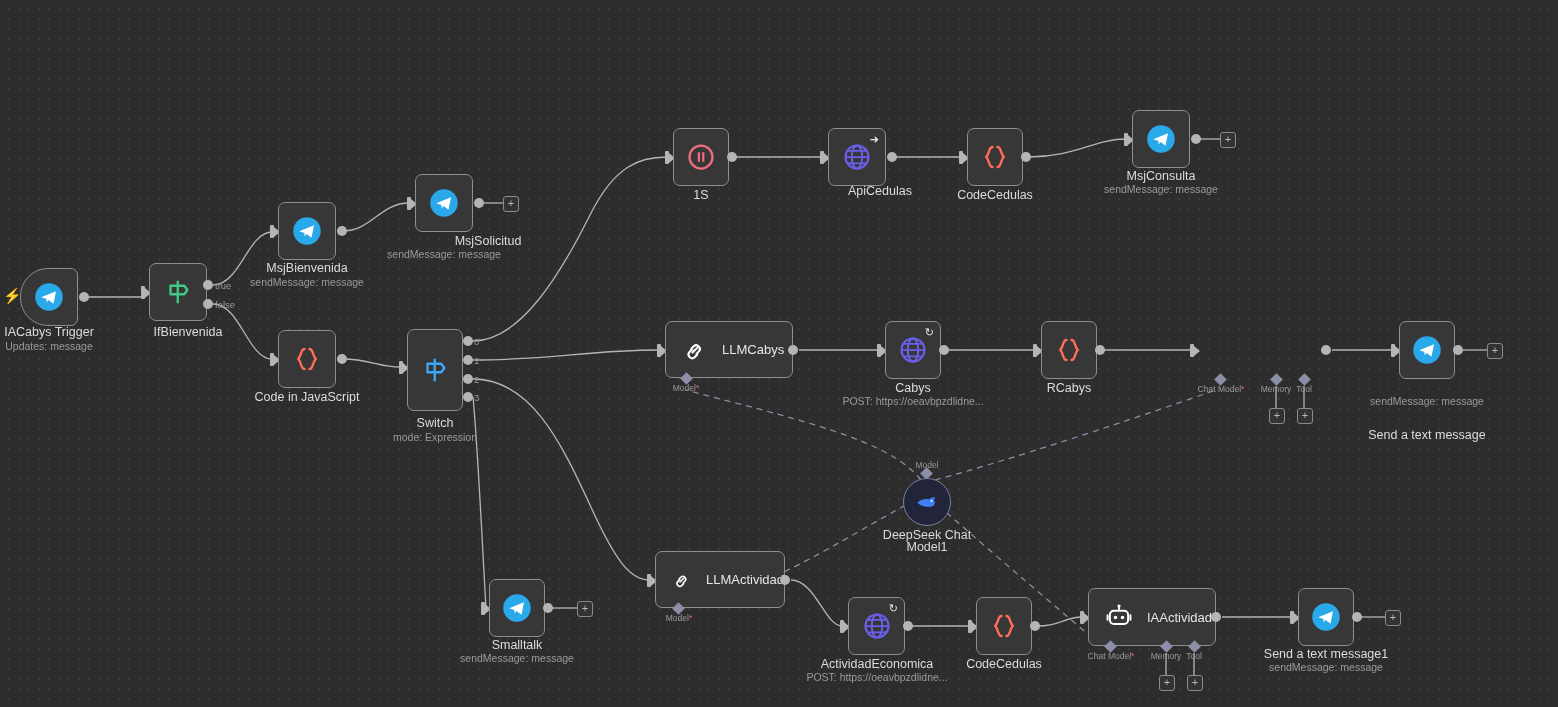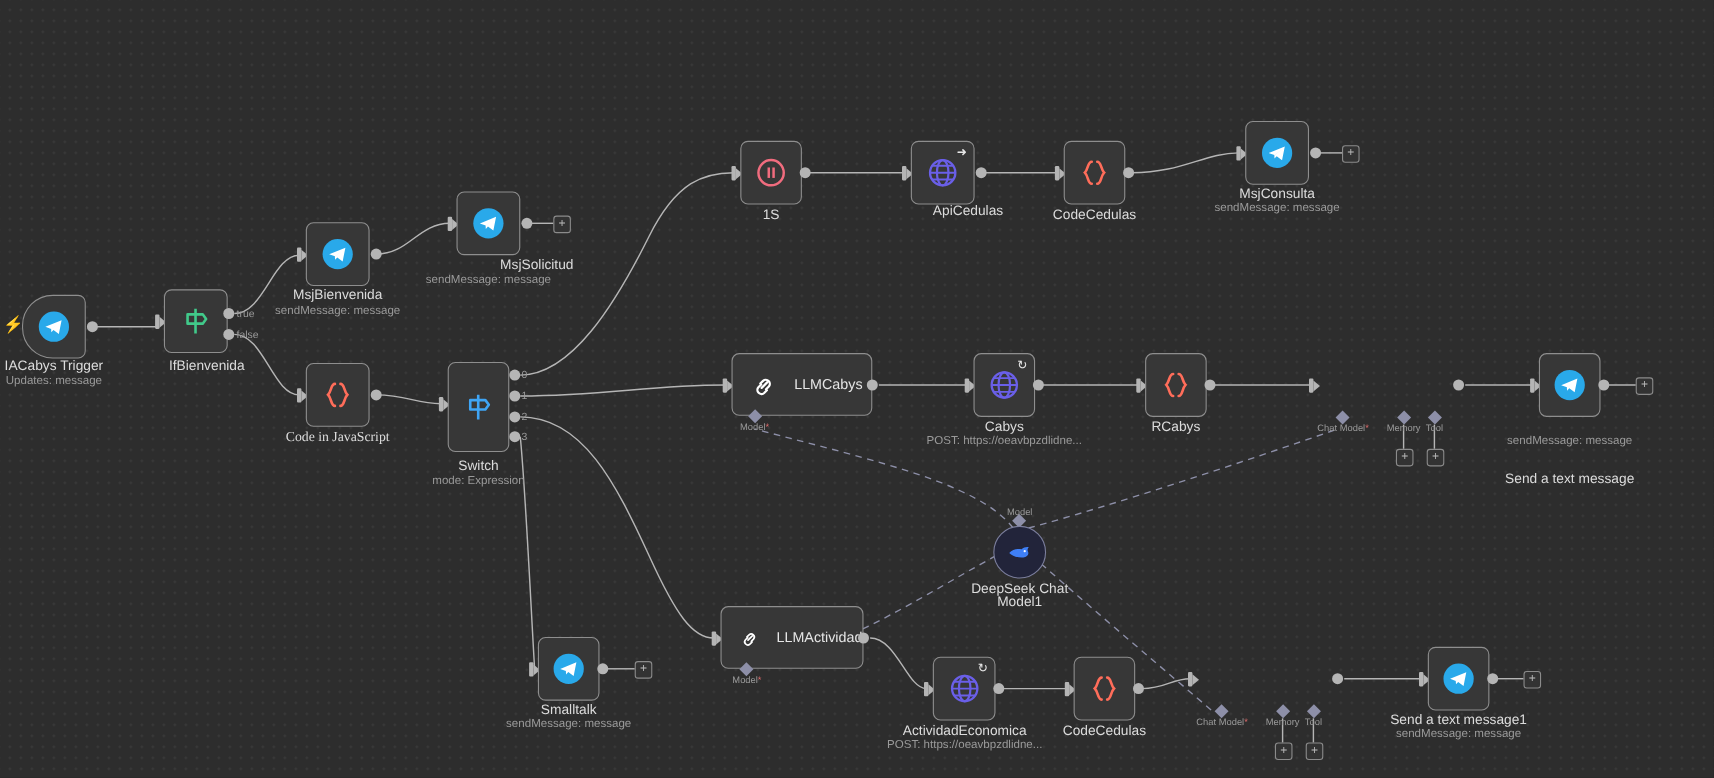--- a/index.html
+++ b/index.html
@@ -260,21 +260,21 @@
   <div class="node-sub" style="left:444px; top:248px;">sendMessage: message</div>
 
   <div class="port-in" style="left:270px; top:353px;"></div>
   <div class="node sq" style="left:278px; top:330px;">
     <svg class="ic" width="30" height="30" viewBox="0 0 24 24">
       <path d="M10 4 C7 4 7.6 9.3 5 11.9 C7.6 14.5 7 20 10 20" stroke="#FF6D5A" stroke-width="1.9" fill="none" stroke-linecap="round"></path>
       <path d="M14 4 C17 4 16.4 9.3 19 11.9 C16.4 14.5 17 20 14 20" stroke="#FF6D5A" stroke-width="1.9" fill="none" stroke-linecap="round"></path>
     </svg>
   </div>
   <div class="port-out" style="left:337px; top:354px;"></div>
-  <div class="node-label" style="left:307px; top:390px;font-family:Liberation Serif, serif;">Code in JavaScript</div>
+  <div class="node-label" style="left:307px; top:390px;">Code in JavaScript</div>
 
   <div class="port-in" style="left:399px; top:361px;"></div>
   <div class="node" style="left:407px; top:329px; width:56px; height:82px;">
     <svg class="ic" width="30" height="30" viewBox="0 0 24 24">
       <path d="M11.8 3 L11.8 21" stroke="#3FA5F5" stroke-width="1.9" fill="none"></path>
       <path d="M6 7 L17 7 L19.5 10.4 L17 13.8 L6 13.8 Z" stroke="#3FA5F5" stroke-width="1.9" fill="none" stroke-linejoin="round"></path>
     </svg>
   </div>
   <div class="port-out" style="left:463px; top:336px;"></div>
   <div class="port-label" style="left:474px; top:336px;">0</div>
@@ -447,20 +447,31 @@
   <div class="node sq" style="left:976px; top:597px; width:56px;">
     <svg class="ic" width="30" height="30" viewBox="0 0 24 24">
       <path d="M10 4 C7 4 7.6 9.3 5 11.9 C7.6 14.5 7 20 10 20" stroke="#FF6D5A" stroke-width="1.9" fill="none" stroke-linecap="round"></path>
       <path d="M14 4 C17 4 16.4 9.3 19 11.9 C16.4 14.5 17 20 14 20" stroke="#FF6D5A" stroke-width="1.9" fill="none" stroke-linecap="round"></path>
     </svg>
   </div>
   <div class="port-out" style="left:1030px; top:621px;"></div>
   <div class="node-label" style="left:1004px; top:657px;">CodeCedulas</div>
 
   <div class="port-in" style="left:1080px; top:611px;"></div>
+  <div class="node wide" style="left:1088px; top:588px; width:128px; height:58px;">
+    <svg class="ic" width="28" height="28" viewBox="0 0 24 24">
+      <path d="M12 2.6 L12 6" stroke="#fff" stroke-width="1.6" fill="none"></path>
+      <circle cx="12" cy="2.6" r="1.4" fill="#fff"></circle>
+      <rect x="4.2" y="6.6" width="15.6" height="11.4" rx="3.4" stroke="#fff" stroke-width="1.7" fill="none"></rect>
+      <circle cx="9" cy="12.4" r="1.5" fill="#fff"></circle>
+      <circle cx="15" cy="12.4" r="1.5" fill="#fff"></circle>
+      <path d="M2.2 10.4 L2.2 14.4 M21.8 10.4 L21.8 14.4" stroke="#fff" stroke-width="1.7" stroke-linecap="round" fill="none"></path>
+    </svg>
+    <span class="node-title-inline">IAActividad</span>
+  </div>
   <div class="sub-port" style="left:1106px; top:642px;"></div>
   <div class="sub-port-label" style="left:1111px; top:651px;"><span>Chat Model</span><span class="req">*</span></div>
   <div class="sub-port" style="left:1162px; top:642px;"></div>
   <div class="sub-port-label" style="left:1166px; top:651px;">Memory</div>
   <div class="sub-port" style="left:1190px; top:642px;"></div>
   <div class="sub-port-label" style="left:1194px; top:651px;">Tool</div>
   <div class="plus-btn" style="left:1159px; top:675px;">+</div>
   <div class="plus-btn" style="left:1187px; top:675px;">+</div>
   <div class="port-out" style="left:1211px; top:612px;"></div>
 

